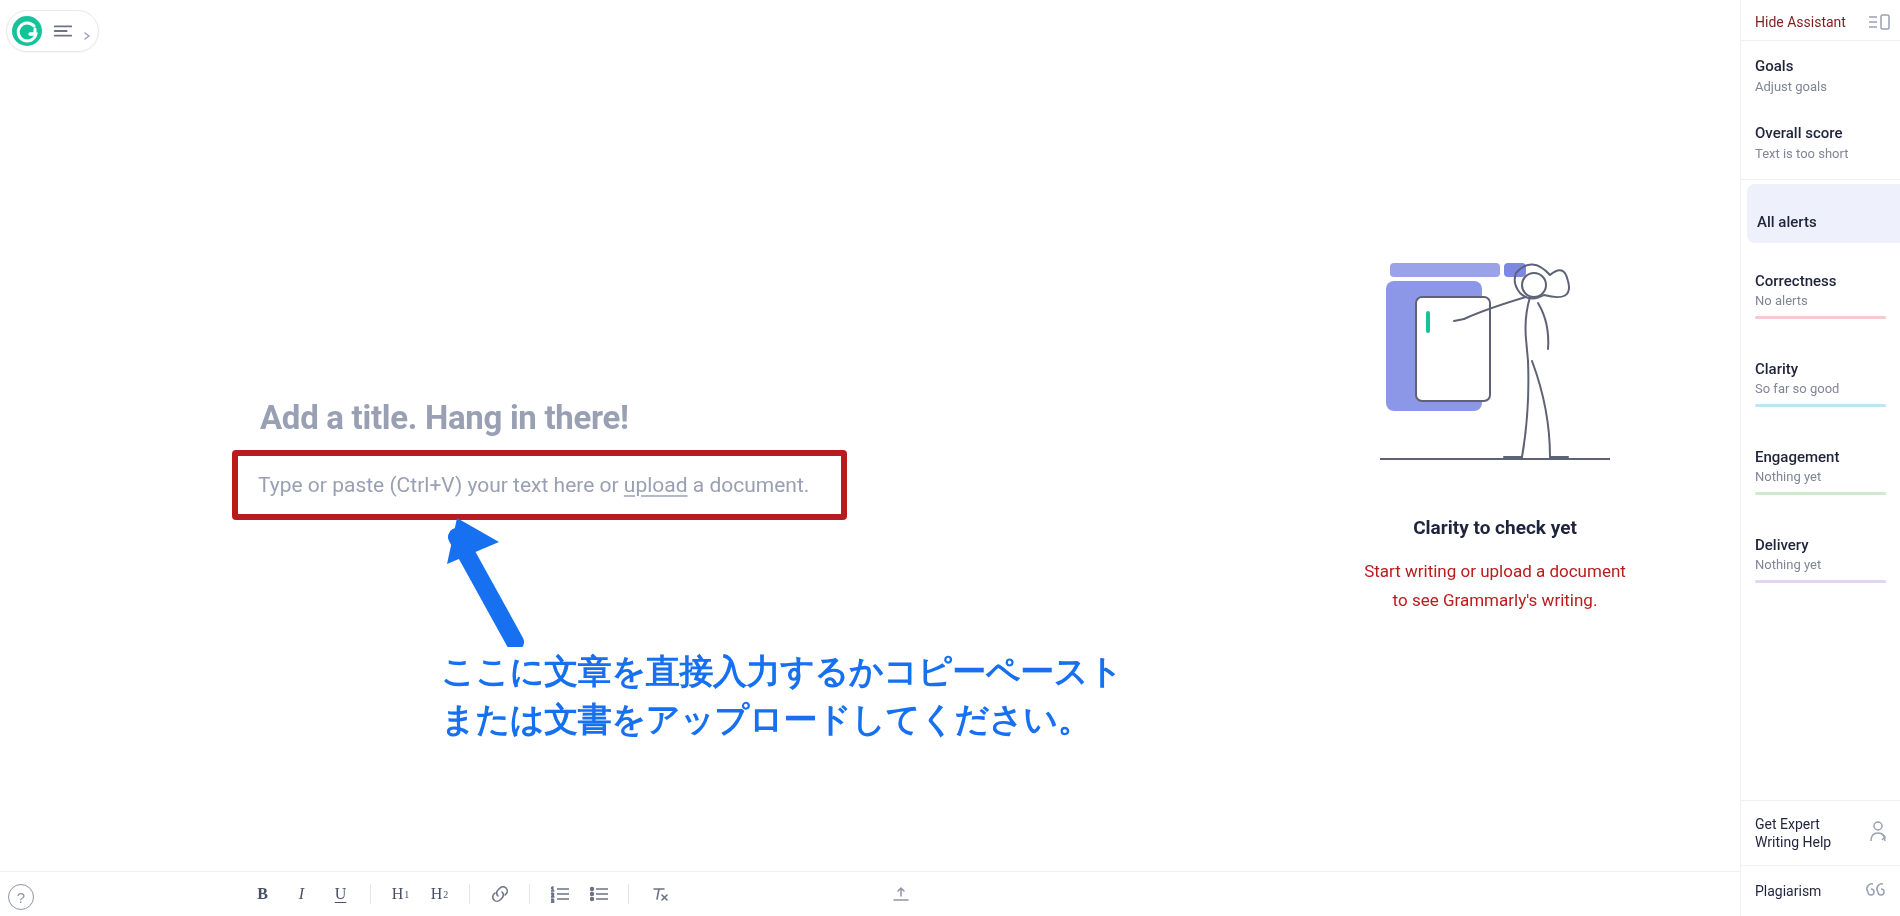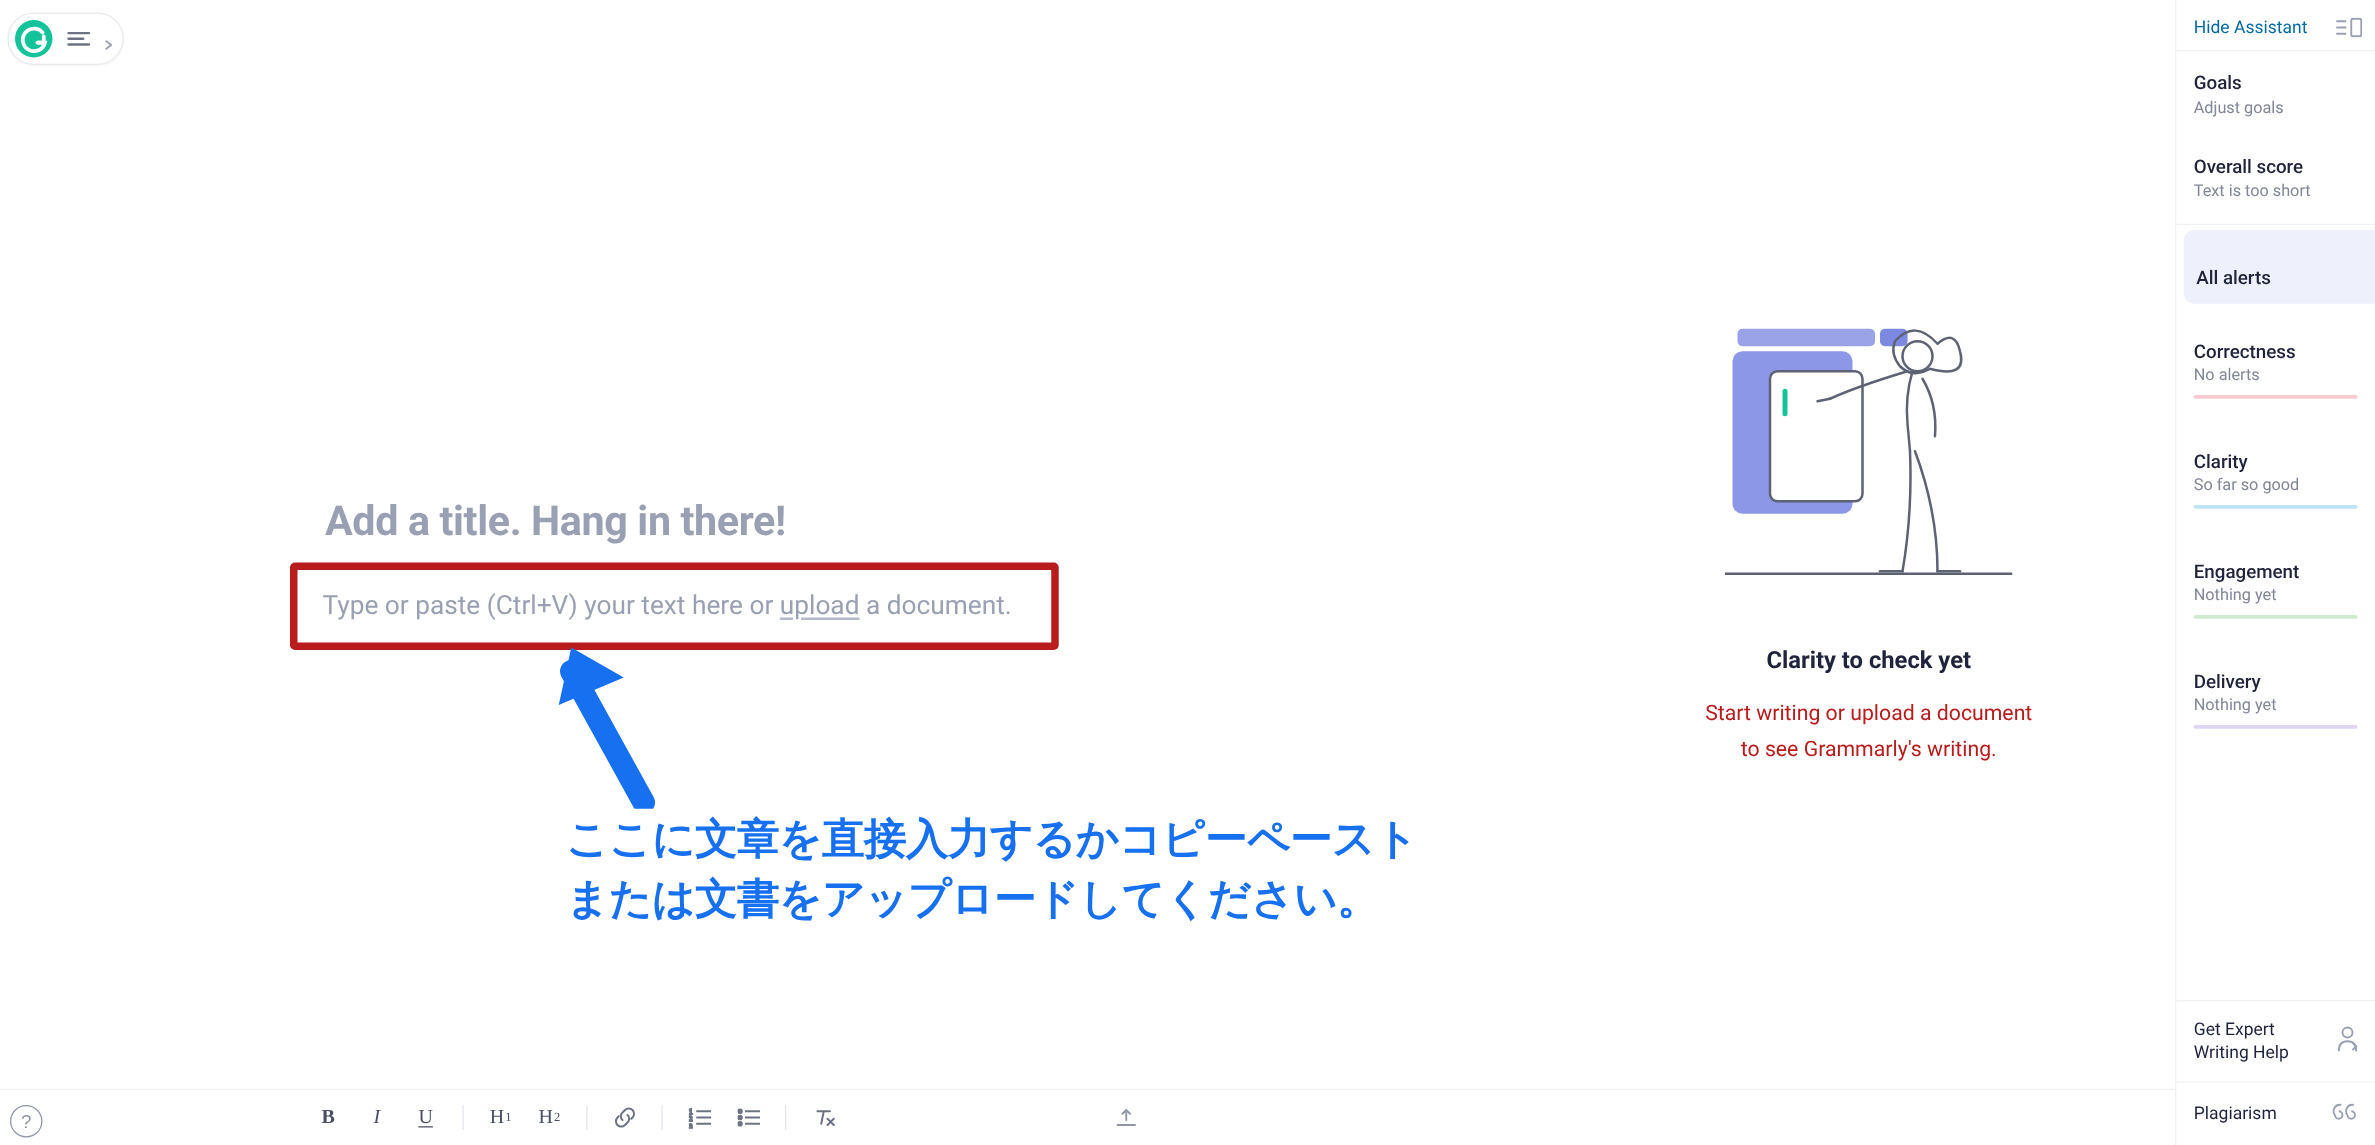--- a/index.html
+++ b/index.html
@@ -74,21 +74,21 @@
   .anno-arrow-box {
     position: absolute;
     left: 445px;
     top: 512px;
     width: 100px;
     height: 135px;
     pointer-events: none;
   }
   .anno-text {
     position: absolute;
-    left: 453px;
+    left: 441px;
     top: 648px;
     font-size: 34px;
     font-weight: 800;
     color: #1670f0;
     line-height: 1.4;
     text-shadow: 0 0 1px #ffffff, 0 0 1px #ffffff;
     letter-spacing: -0.4px;
     pointer-events: none;
   }
   
@@ -130,21 +130,21 @@
   }
   .assistant-top {
     display: flex;
     align-items: center;
     justify-content: space-between;
     padding: 14px 10px 10px 14px;
     border-bottom: 1px solid #eef0f4;
   }
   .assistant-top-label {
     font-size: 14px;
-    color: #0369a1;
+    color: #7f1d1d;
     cursor: pointer;
   }
   .panel-toggle-icon svg { display: block; }
   .panel-section {
     padding: 16px 14px 14px 14px;
     cursor: pointer;
   }
   .panel-section + .panel-section { border-top: none; }
   .panel-label {
     font-size: 15px;

